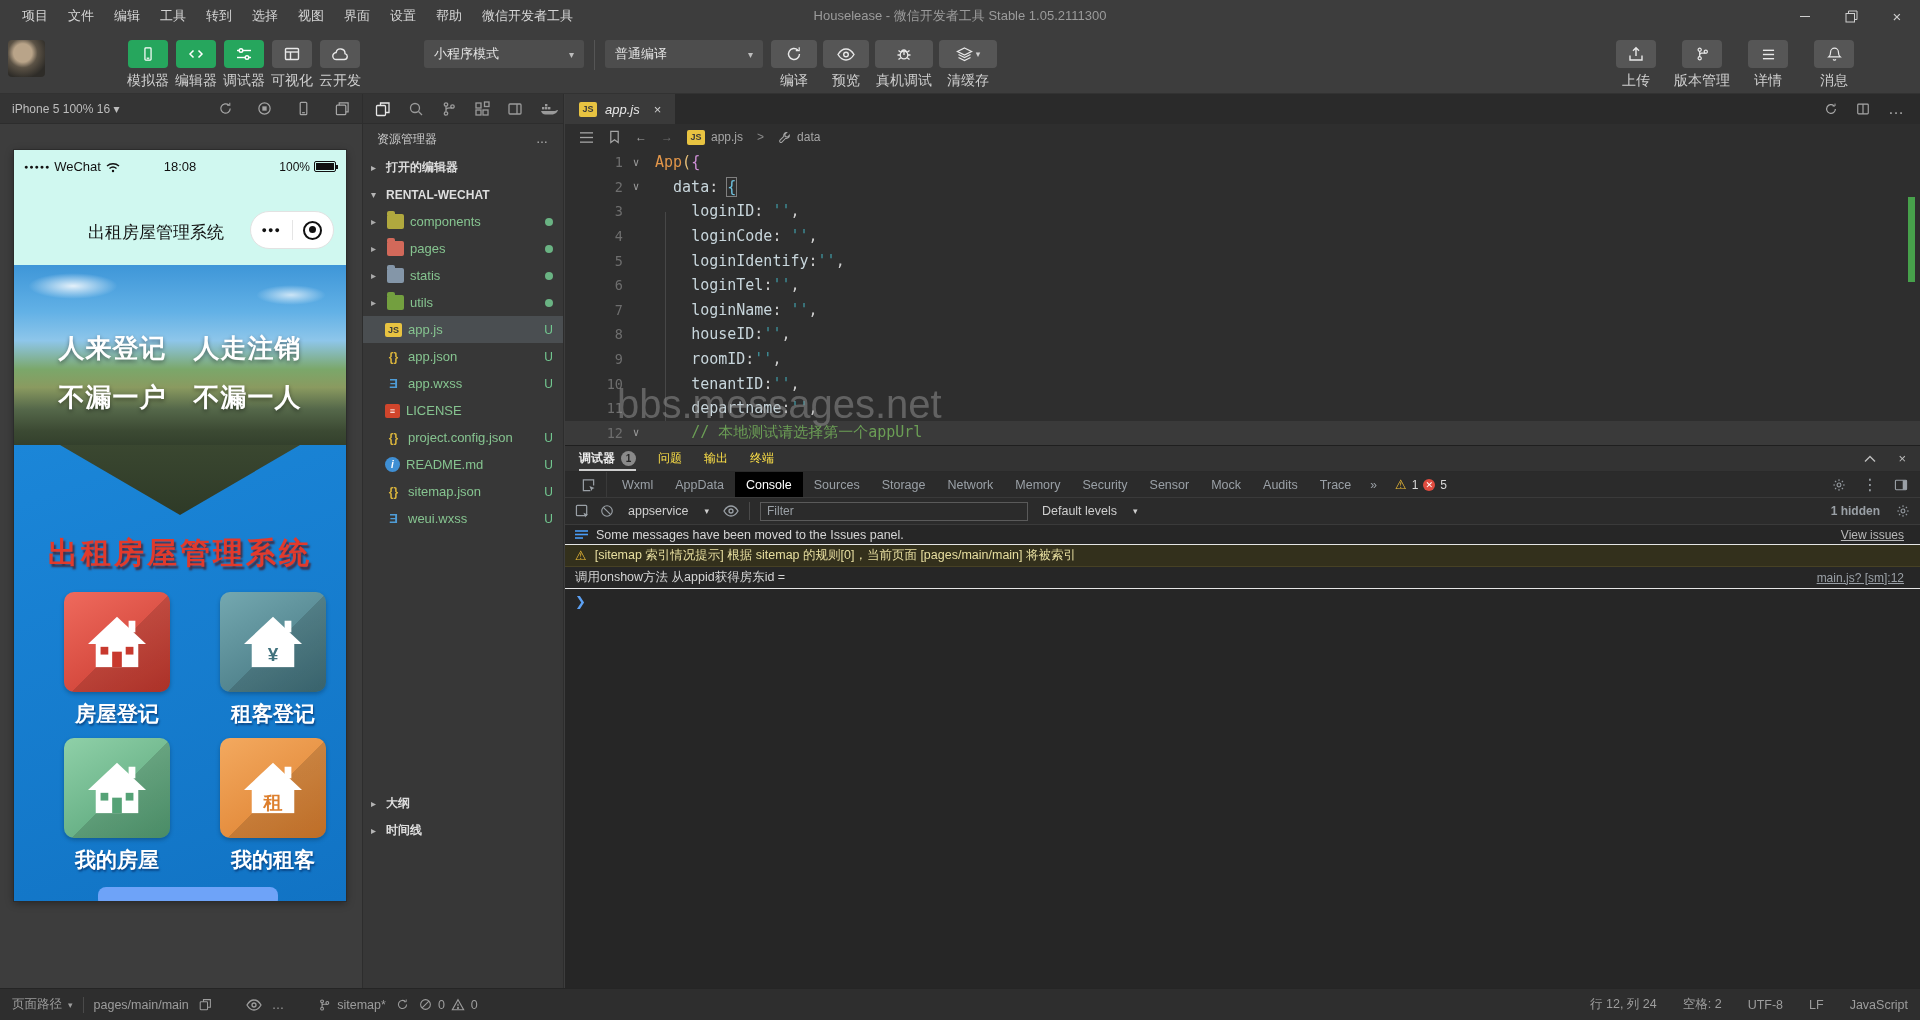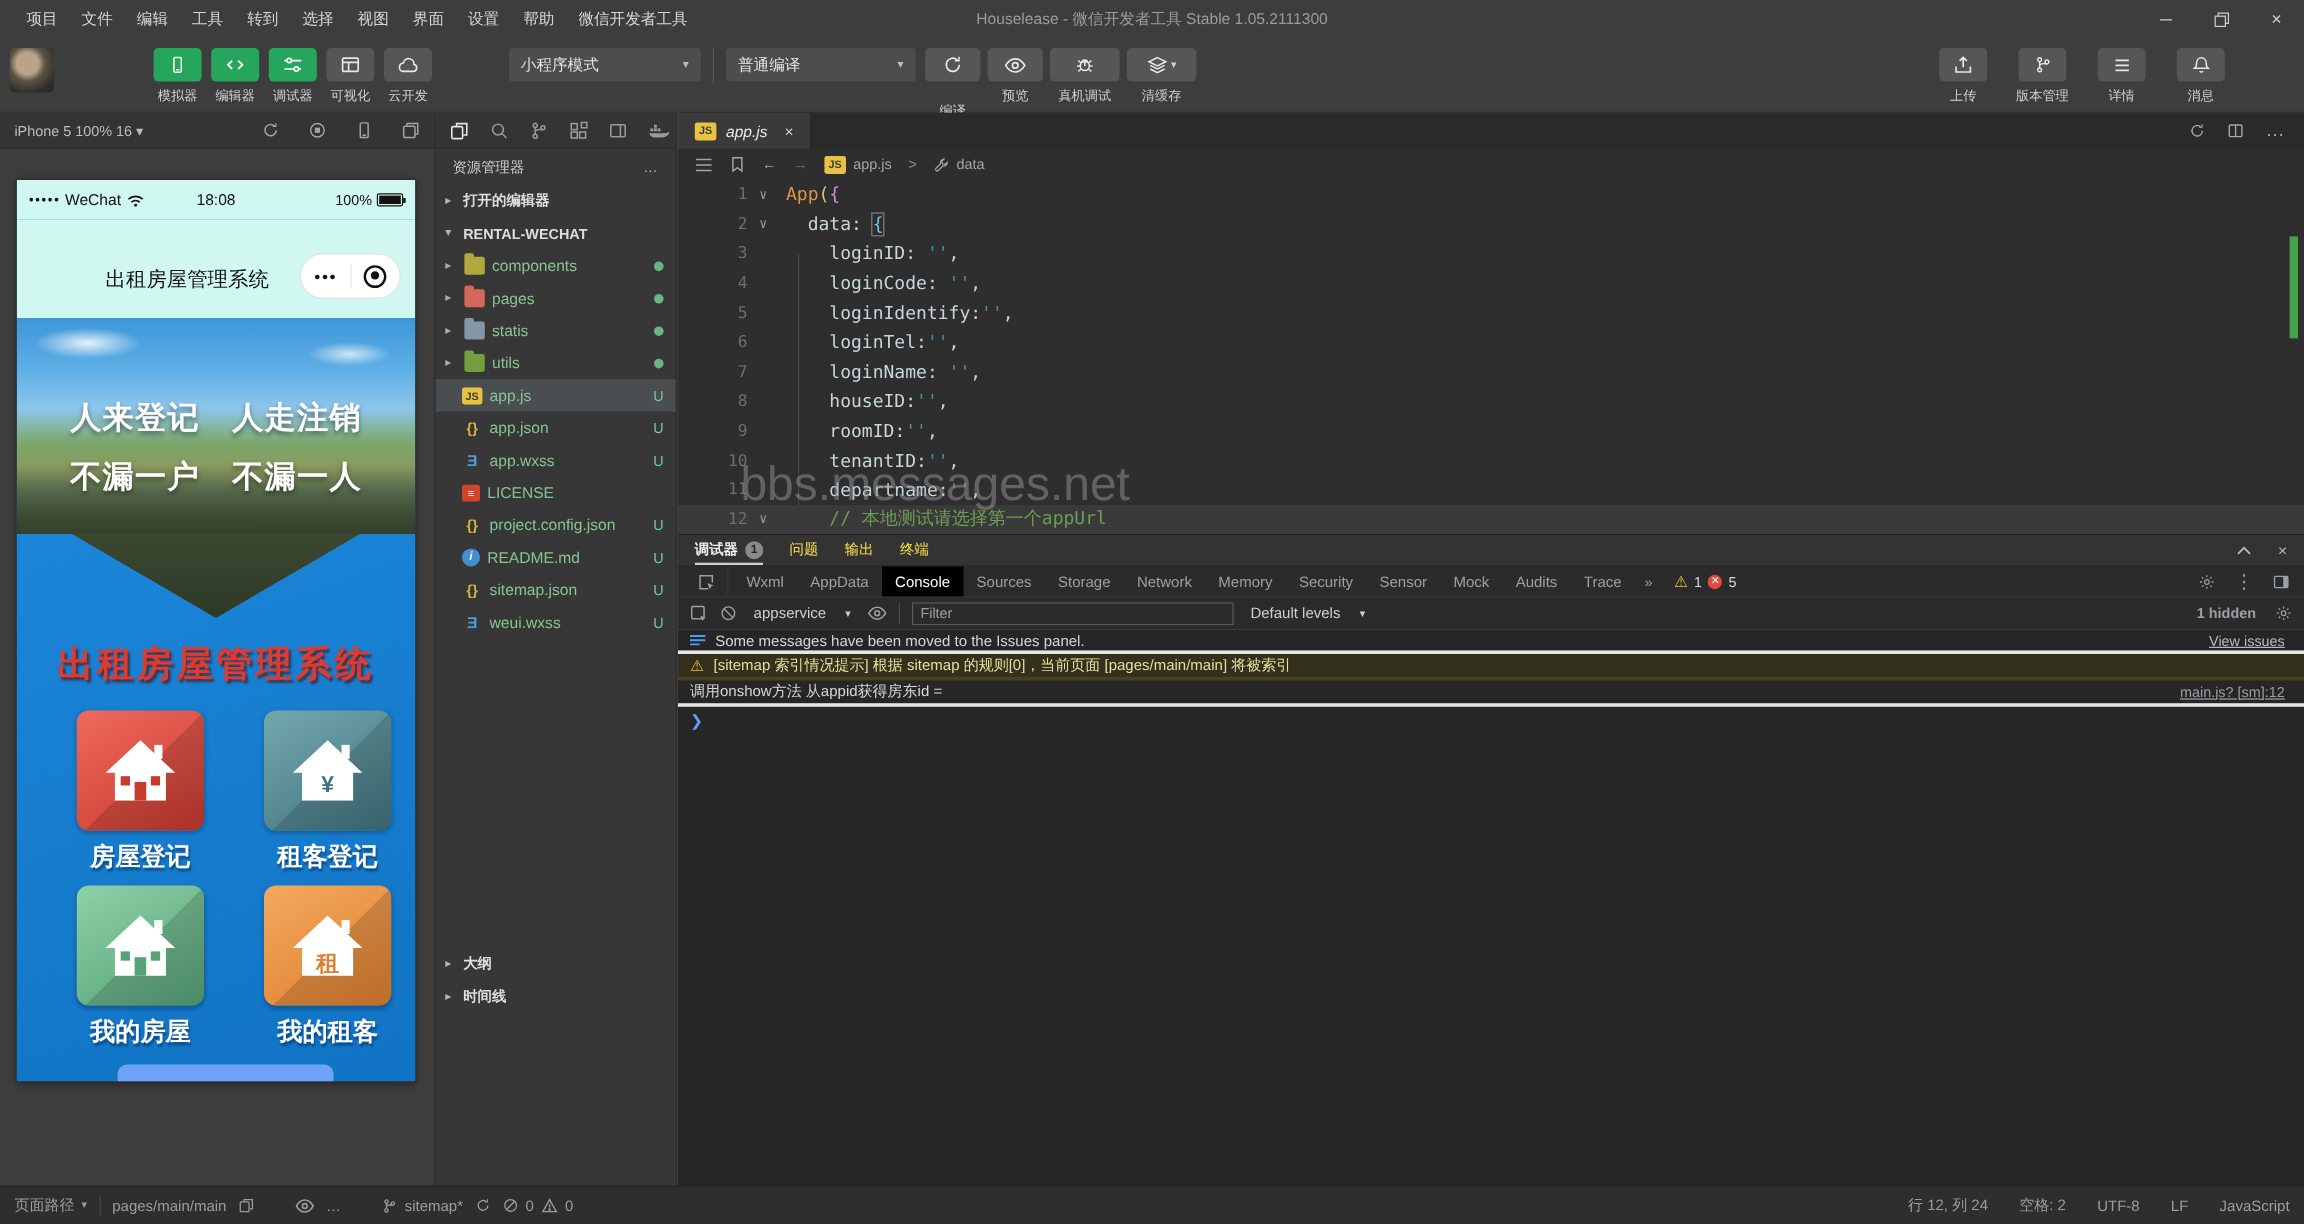--- a/index.html
+++ b/index.html
@@ -22,21 +22,21 @@
   .toolbar { position:absolute; left:0; top:32px; width:1920px; height:62px; background:#3d3d3d;
     display:flex; align-items:flex-start; border-bottom:1px solid #323232; }
   .avatar { position:absolute; left:8px; top:8px; width:37px; height:37px; border-radius:4px;
     background:radial-gradient(circle at 40% 35%, #b9a489 0 28%, #5c5346 45%, #2e2c28 78%);
     overflow:hidden; }
   .tool-group { display:flex; gap:8px; margin-left:128px; margin-top:8px; }
   .tool-col { display:flex; flex-direction:column; align-items:center; width:40px; }
   .tool-btn { width:40px; height:28px; border-radius:4px; background:#565656; display:flex;
     align-items:center; justify-content:center; color:#e8e8e8; }
   .tool-btn.on { background:#26a65d; color:#fff; }
-  .tool-label { font-size:11px; color:#d0d0d0; margin-top:4px; white-space:nowrap; }
+  .tool-label { font-size:14px; color:#d0d0d0; margin-top:4px; white-space:nowrap; }
   .dropdown { height:28px; background:#4d4d4d; border-radius:3px; display:flex; align-items:center;
     padding:0 10px; font-size:13px; color:#e3e3e3; margin-top:8px; }
   .dropdown .caret { margin-left:auto; color:#bdbdbd; font-size:10px; }
   .dd-mode { width:160px; margin-left:64px; }
   .vsep { width:1px; height:30px; background:#555; margin:8px 10px 0 10px; }
   .dd-compile { width:158px; margin-left:0; }
   .action-group { display:flex; gap:6px; margin-left:8px; margin-top:8px; }
   .right-actions { display:flex; gap:14px; margin-left:auto; margin-right:60px; margin-top:8px; }
   .right-actions .tool-col { width:52px; }
   .caret-sm { font-size:9px; color:#cfcfcf; margin-left:3px; }
@@ -182,21 +182,21 @@
   .dt-right { margin-left:auto; display:flex; align-items:center; gap:16px; padding-right:12px; color:#9aa0a6; }
   .console-toolbar { height:27px; background:#2b2b2b; display:flex; align-items:center; gap:10px;
     padding:0 10px; border-bottom:1px solid #3a3a3a; color:#9aa0a6; }
   .ct-dd { display:flex; align-items:center; gap:16px; font-size:12.5px; color:#cfcfcf; padding:0 4px; }
   .ct-sep { width:1px; height:18px; background:#4a4a4a; }
   .filter-input { width:268px; height:19px; background:#2b2b2b; border:1px solid #5a5a5a; color:#d0d0d0;
     font-size:12px; padding:0 6px; outline:none; }
   .filter-input::placeholder { color:#9aa0a6; }
   .ct-right { margin-left:auto; display:flex; align-items:center; gap:16px; font-size:12px;font-weight:bold; }
   .console-out { font-size:12.5px; color:#d6d6d6; }
-  .crow { display:flex; align-items:center; gap:8px; padding:0 16px 0 10px; border-bottom:3px solid #e5e5e5;
+  .crow { display:flex; align-items:center; gap:8px; padding:0 16px 0 10px; border-bottom:1px solid #e5e5e5;
     min-height:20px; }
   .crow .ctxt { white-space:pre-wrap; }
   .crow.warning { background:#33301c; color:#e8dfa0; min-height:22px; border-bottom-color:#474124; }
   .crow.log { min-height:22px; }
   .crow .clink { margin-left:auto; text-decoration:underline; color:#b9b9b9; font-size:12px; white-space:nowrap; }
   .crow.log .clink { color:#9aa0a6; }
   .crow.prompt { border-bottom:none; min-height:24px; }
   .prompt-ch { color:#5ca0f2; font-weight:bold; font-size:13px; }
   .issues-ico { width:13px; height:11px; flex:none; }
 
@@ -300,21 +300,21 @@
     <div class="dropdown dd-mode">
       <span>小程序模式</span>
       <span class="caret">▾</span>
     </div>
     <div class="vsep"></div>
     <div class="dropdown dd-compile">
       <span>普通编译</span>
       <span class="caret">▾</span>
     </div>
     <div class="action-group" id="compileActions">
-        <div class="tool-col" style="width: 46px; gap: 13px;">
+        <div class="tool-col" style="width: 46px;">
           <div class="tool-btn" style="width: 46px;">
             <svg class="ic" width="16" height="16" viewBox="0 0 16 16" fill="none" stroke="currentColor" stroke-width="1.4">
               <path d="M13.5 8a5.5 5.5 0 1 1-1.7-4"></path>
               <path d="M13.2 1.2 V4.6 H9.8" stroke-width="1.2"></path>
             </svg>
           </div>
           <div class="tool-label">编译</div>
         </div>
         <div class="tool-col" style="width: 46px;">
           <div class="tool-btn" style="width: 46px;">

